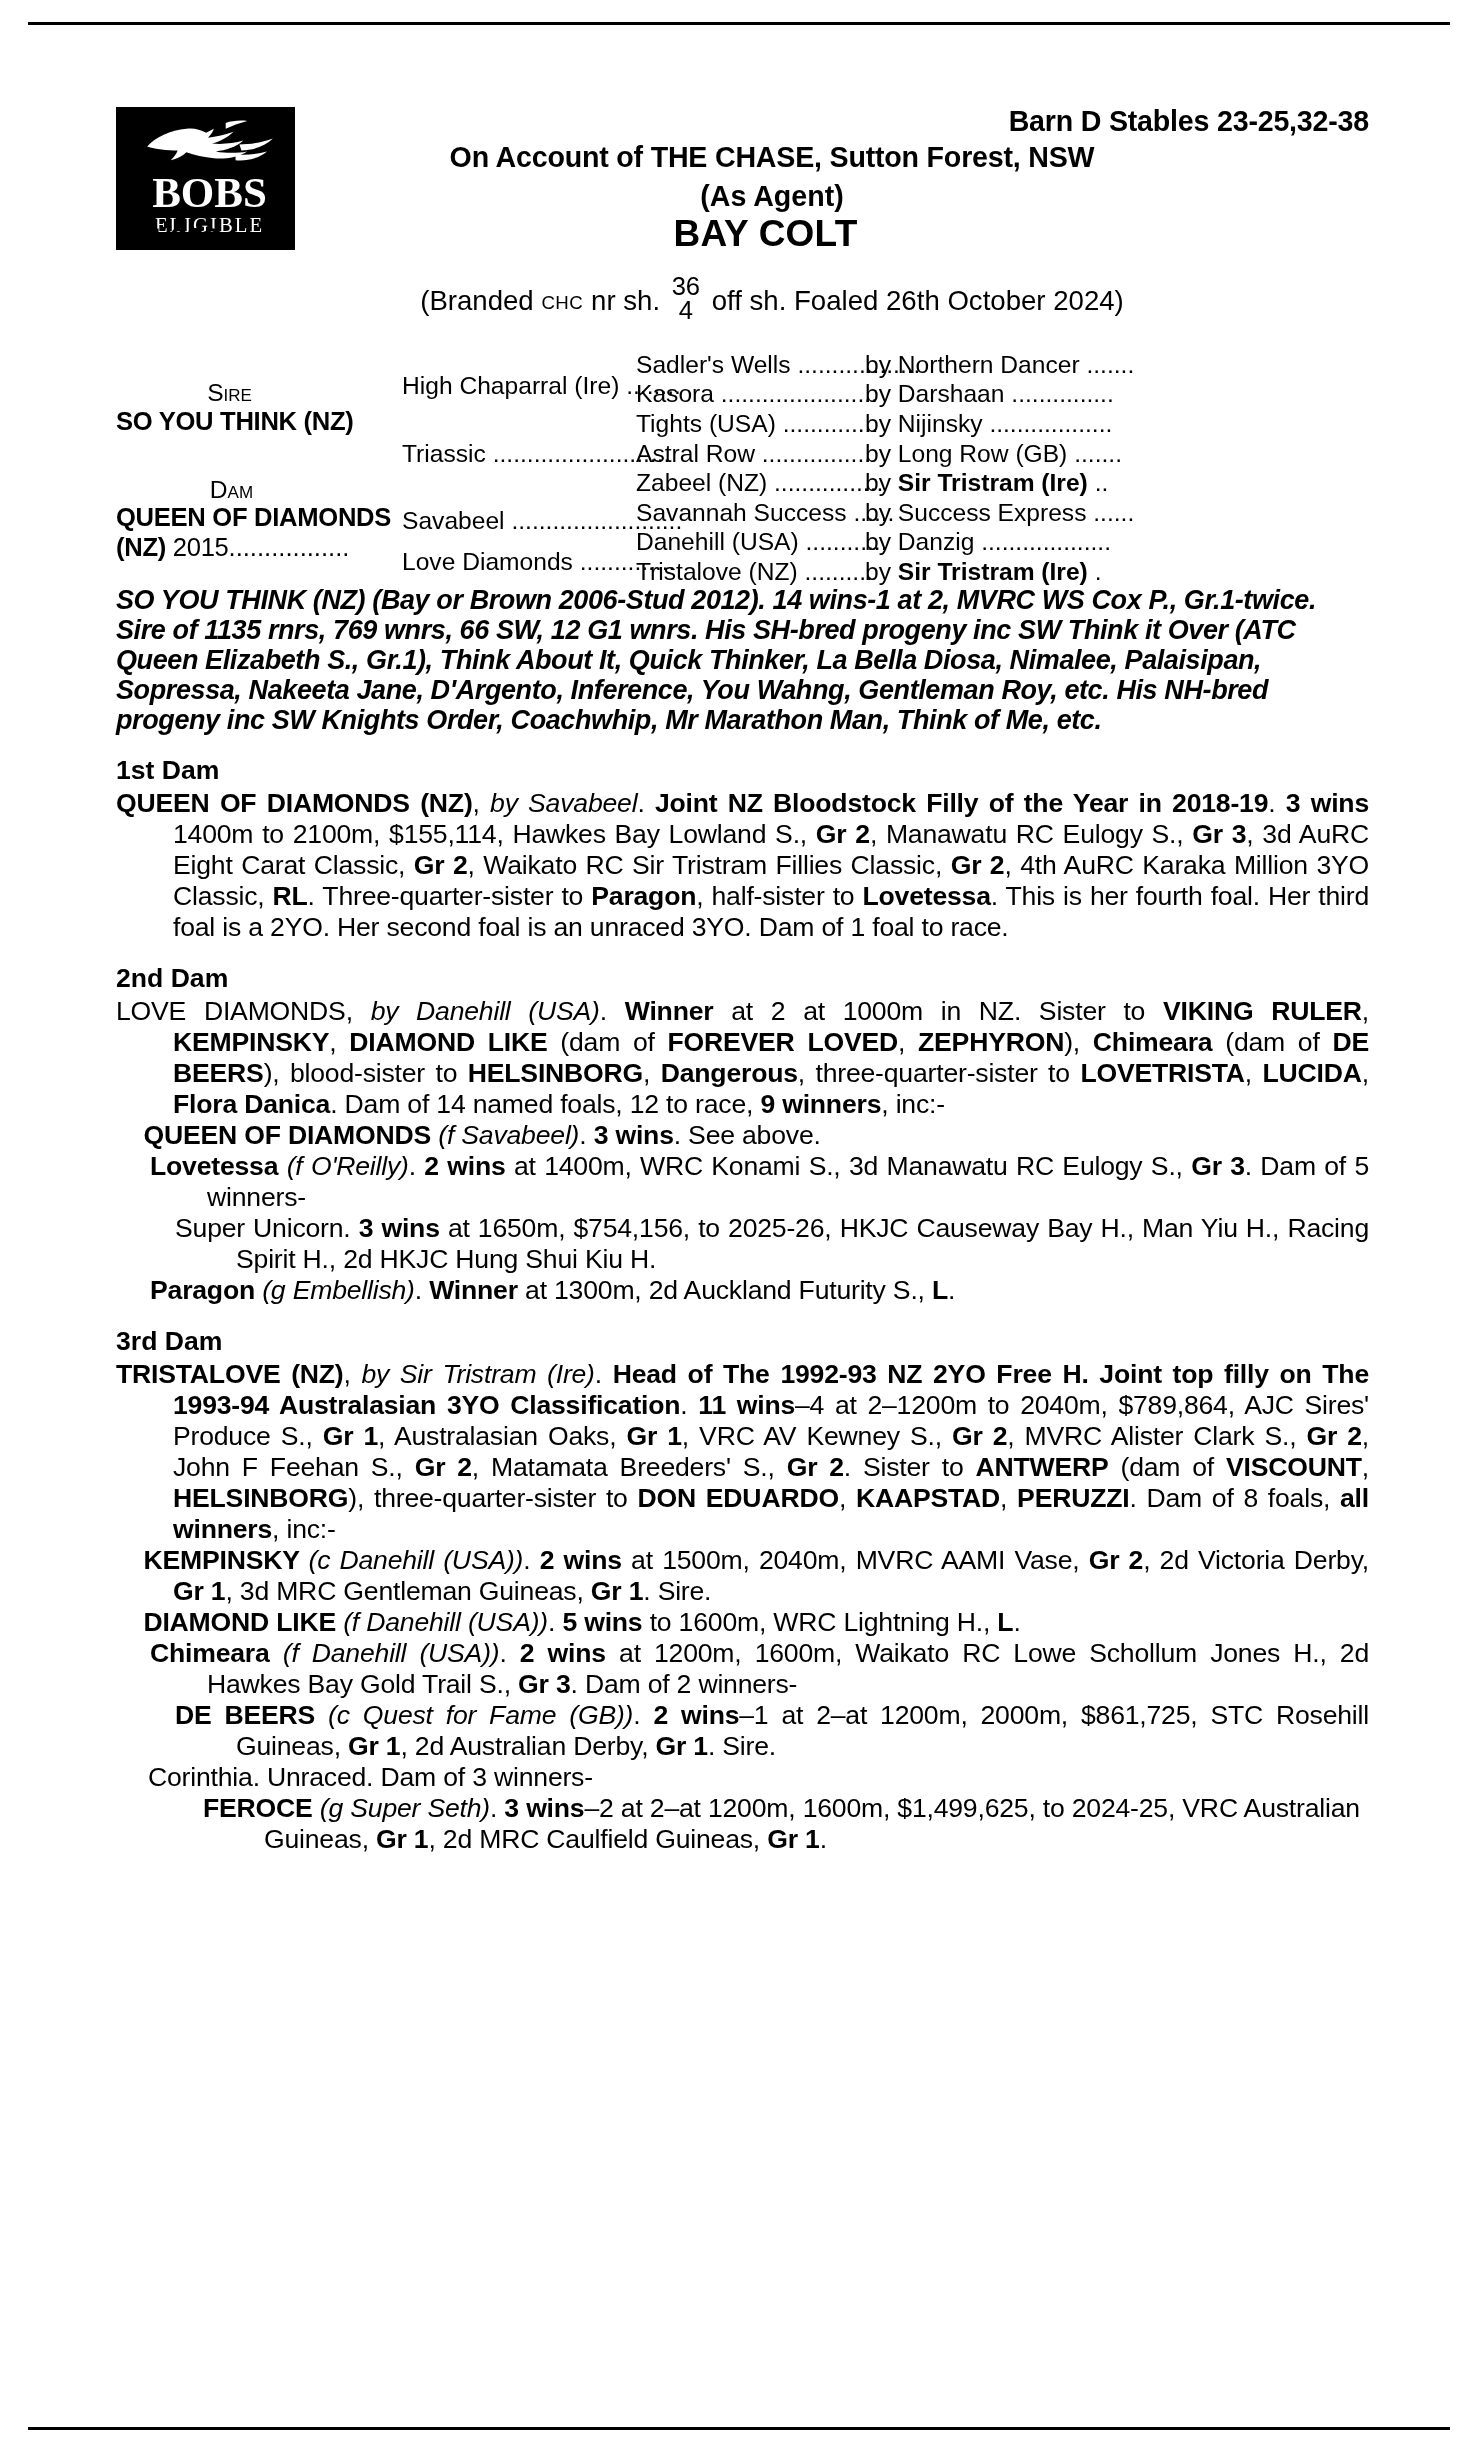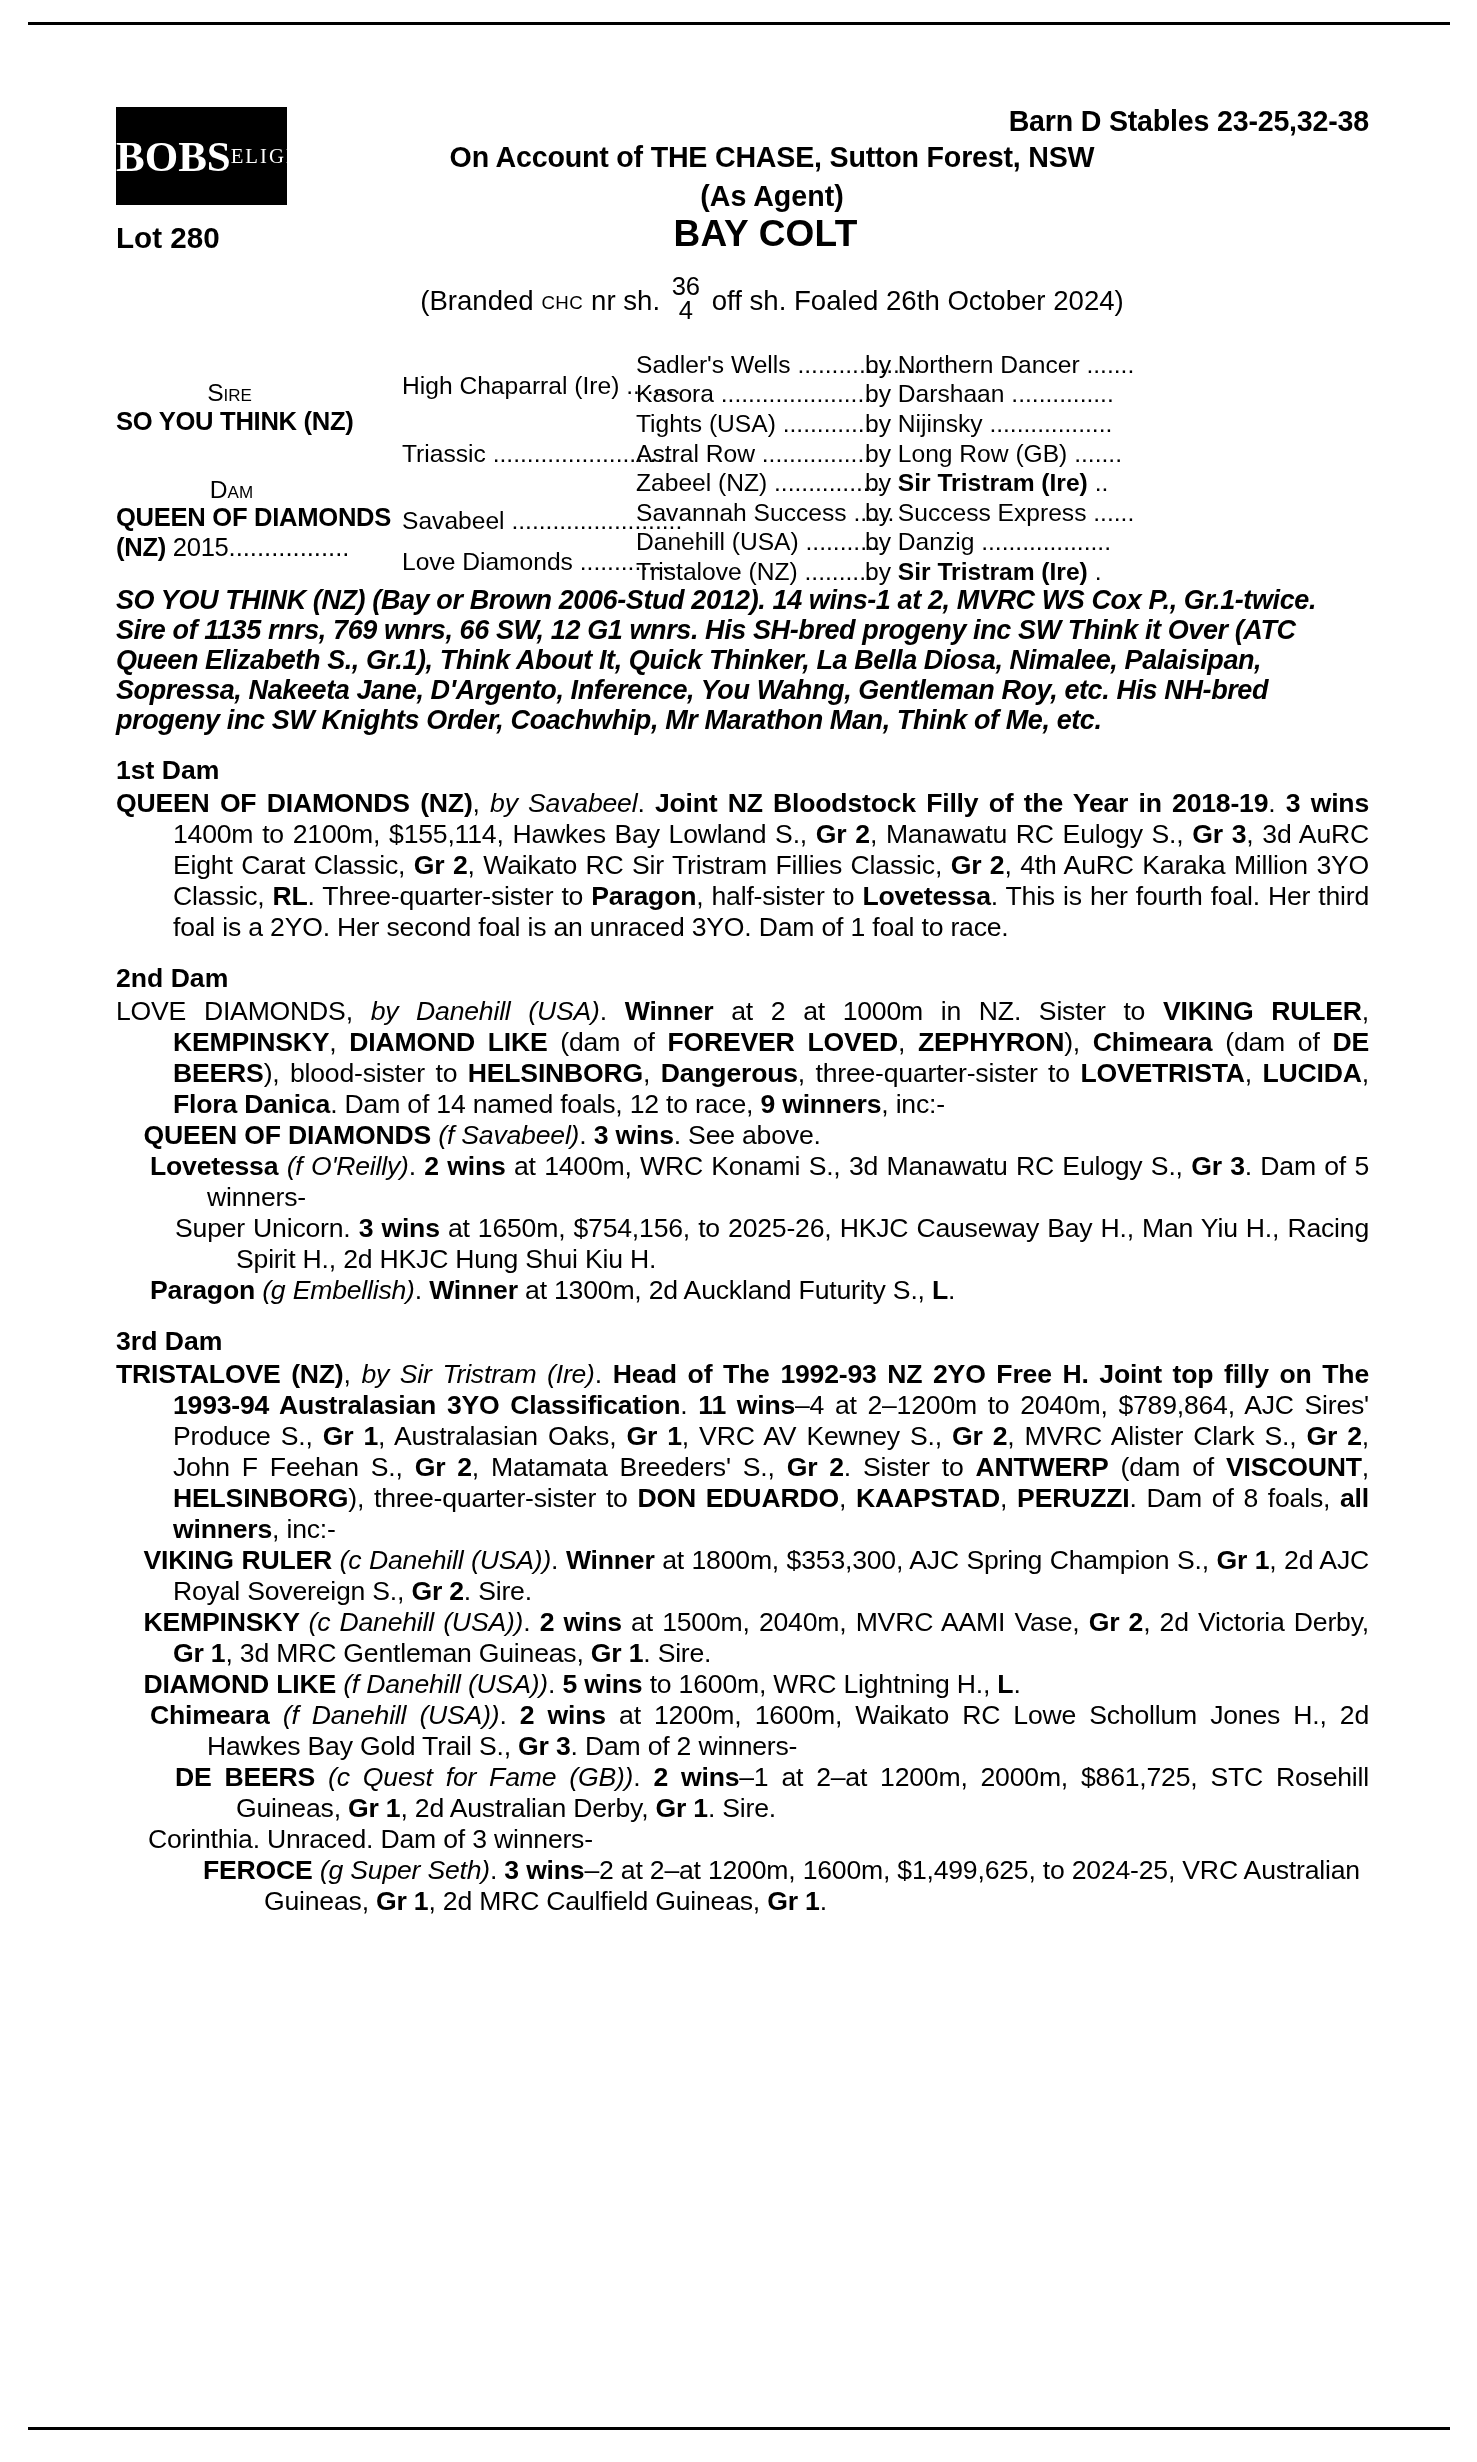--- a/index.html
+++ b/index.html
@@ -39,28 +39,29 @@
     left: 116px;
     top: 95px;
     width: 1253px;
   }
 
   
   .header-zone { position: relative; height: 165px; }
   .bobs-logo {
     position: absolute;
     left: 0; top: 11.8px;
-    width: 171px; height: 98px;
+    width: 171px; height: 143px;
     background: #000;
     color: #fff;
     display: flex;
-    flex-direction: row;
+    flex-direction: column;
     align-items: center;
     justify-content: flex-start;
     overflow: hidden;
+    padding-left: 8px;
   }
   .bobs-horse { width: 138px; height: 55px; margin-top: 9.9px; }
   .bobs-word {
     font-family: "Liberation Serif", serif;
     font-weight: bold;
     font-size: 43px;
     line-height: 39px;
     letter-spacing: 0px;
     margin-top: 1px;
   }
@@ -308,21 +309,20 @@
         <div class="dam-head">1st Dam</div>
         <div class="para i1"><b class="nb">QUEEN OF DIAMONDS (NZ)</b><span>, </span><i class="it">by Savabeel</i><span>. </span><b class="nb">Joint NZ Bloodstock Filly of the Year in 2018-19</b><span>. </span><b class="nb">3 wins</b><span> 1400m to 2100m, $155,114, Hawkes Bay Lowland S., </span><b class="nb">Gr 2</b><span>, Manawatu RC Eulogy S., </span><b class="nb">Gr 3</b><span>, 3d AuRC Eight Carat Classic, </span><b class="nb">Gr 2</b><span>, Waikato RC Sir Tristram Fillies Classic, </span><b class="nb">Gr 2</b><span>, 4th AuRC Karaka Million 3YO Classic, </span><b class="nb">RL</b><span>. Three-quarter-sister to </span><b class="nb">Paragon</b><span>, half-sister to </span><b class="nb">Lovetessa</b><span>. This is her fourth foal. Her third foal is a 2YO. Her second foal is an unraced 3YO. Dam of 1 foal to race.</span></div>
         <div class="dam-head">2nd Dam</div>
         <div class="para i1"><span>LOVE DIAMONDS, </span><i class="it">by Danehill (USA)</i><span>. </span><b class="nb">Winner</b><span> at 2 at 1000m in NZ. Sister to </span><b class="nb">VIKING RULER</b><span>, </span><b class="nb">KEMPINSKY</b><span>, </span><b class="nb">DIAMOND LIKE</b><span> (dam of </span><b class="nb">FOREVER LOVED</b><span>, </span><b class="nb">ZEPHYRON</b><span>), </span><b class="nb">Chimeara</b><span> (dam of </span><b class="nb">DE BEERS</b><span>), blood-sister to </span><b class="nb">HELSINBORG</b><span>, </span><b class="nb">Dangerous</b><span>, three-quarter-sister to </span><b class="nb">LOVETRISTA</b><span>, </span><b class="nb">LUCIDA</b><span>, </span><b class="nb">Flora Danica</b><span>. Dam of 14 named foals, 12 to race, </span><b class="nb">9 winners</b><span>, inc:-</span></div>
         <div class="para i2"><b class="nb">QUEEN OF DIAMONDS </b><i class="it">(f Savabeel)</i><span>. </span><b class="nb">3 wins</b><span>. See above.</span></div>
         <div class="para i3"><b class="nb">Lovetessa </b><i class="it">(f O'Reilly)</i><span>. </span><b class="nb">2 wins</b><span> at 1400m, WRC Konami S., 3d Manawatu RC Eulogy S., </span><b class="nb">Gr 3</b><span>. Dam of 5 winners-</span></div>
         <div class="para i4"><span>Super Unicorn. </span><b class="nb">3 wins</b><span> at 1650m, $754,156, to 2025-26, HKJC Causeway Bay H., Man Yiu H., Racing Spirit H., 2d HKJC Hung Shui Kiu H.</span></div>
         <div class="para i3"><b class="nb">Paragon </b><i class="it">(g Embellish)</i><span>. </span><b class="nb">Winner</b><span> at 1300m, 2d Auckland Futurity S., </span><b class="nb">L</b><span>.</span></div>
         <div class="dam-head">3rd Dam</div>
         <div class="para i1"><b class="nb">TRISTALOVE (NZ)</b><span>, </span><i class="it">by Sir Tristram (Ire)</i><span>. </span><b class="nb">Head of The 1992-93 NZ 2YO Free H. Joint top filly on The 1993-94 Australasian 3YO Classification</b><span>. </span><b class="nb">11 wins</b><span>–4 at 2–1200m to 2040m, $789,864, AJC Sires' Produce S., </span><b class="nb">Gr 1</b><span>, Australasian Oaks, </span><b class="nb">Gr 1</b><span>, VRC AV Kewney S., </span><b class="nb">Gr 2</b><span>, MVRC Alister Clark S., </span><b class="nb">Gr 2</b><span>, John F Feehan S., </span><b class="nb">Gr 2</b><span>, Matamata Breeders' S., </span><b class="nb">Gr 2</b><span>. Sister to </span><b class="nb">ANTWERP</b><span> (dam of </span><b class="nb">VISCOUNT</b><span>, </span><b class="nb">HELSINBORG</b><span>), three-quarter-sister to </span><b class="nb">DON EDUARDO</b><span>, </span><b class="nb">KAAPSTAD</b><span>, </span><b class="nb">PERUZZI</b><span>. Dam of 8 foals, </span><b class="nb">all winners</b><span>, inc:-</span></div>
-        <div class="para i2"><b class="nb">VIKING RULER </b><i class="it">(c Danehill (USA))</i><span>. </span><b class="nb">Winner</b><span> at 1800m, $353,300, AJC Spring Champion S., </span><b class="nb">Gr 1</b><span>, 2d AJC Royal Sovereign S., </span><b class="nb">Gr 2</b><span>. Sire.</span></div>
         <div class="para i2"><b class="nb">KEMPINSKY </b><i class="it">(c Danehill (USA))</i><span>. </span><b class="nb">2 wins</b><span> at 1500m, 2040m, MVRC AAMI Vase, </span><b class="nb">Gr 2</b><span>, 2d Victoria Derby, </span><b class="nb">Gr 1</b><span>, 3d MRC Gentleman Guineas, </span><b class="nb">Gr 1</b><span>. Sire.</span></div>
         <div class="para i2"><b class="nb">DIAMOND LIKE </b><i class="it">(f Danehill (USA))</i><span>. </span><b class="nb">5 wins</b><span> to 1600m, WRC Lightning H., </span><b class="nb">L</b><span>.</span></div>
         <div class="para i3"><b class="nb">Chimeara </b><i class="it">(f Danehill (USA))</i><span>. </span><b class="nb">2 wins</b><span> at 1200m, 1600m, Waikato RC Lowe Schollum Jones H., 2d Hawkes Bay Gold Trail S., </span><b class="nb">Gr 3</b><span>. Dam of 2 winners-</span></div>
         <div class="para i4"><b class="nb">DE BEERS </b><i class="it">(c Quest for Fame (GB))</i><span>. </span><b class="nb">2 wins</b><span>–1 at 2–at 1200m, 2000m, $861,725, STC Rosehill Guineas, </span><b class="nb">Gr 1</b><span>, 2d Australian Derby, </span><b class="nb">Gr 1</b><span>. Sire.</span></div>
         <div class="para i6"><span>Corinthia. Unraced. Dam of 3 winners-</span></div>
         <div class="para i5 lastline"><b class="nb">FEROCE </b><i class="it">(g Super Seth)</i><span>. </span><b class="nb">3 wins</b><span>–2 at 2–at 1200m, 1600m, $1,499,625, to 2024-25, VRC Australian Guineas, </span><b class="nb">Gr 1</b><span>, 2d MRC Caulfield Guineas, </span><b class="nb">Gr 1</b><span>.</span></div>
       </div>
 
   </div>
 </div>

